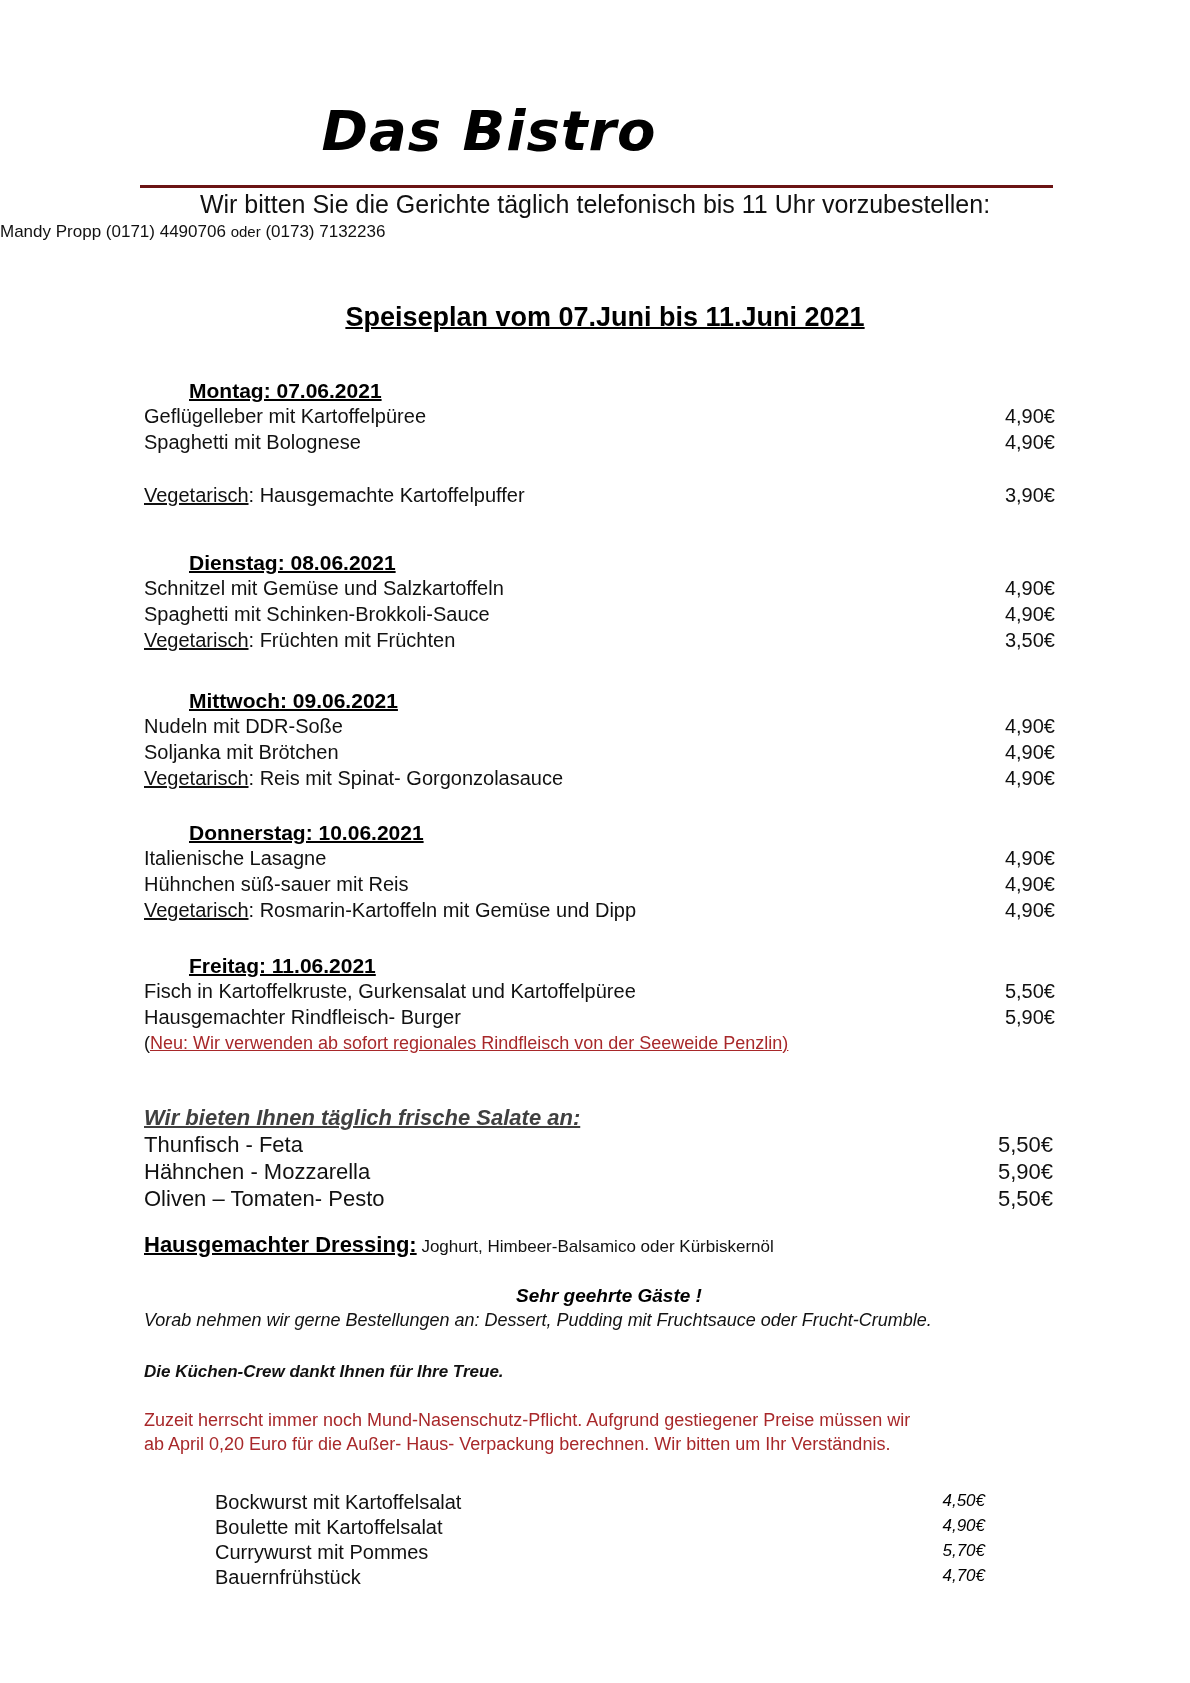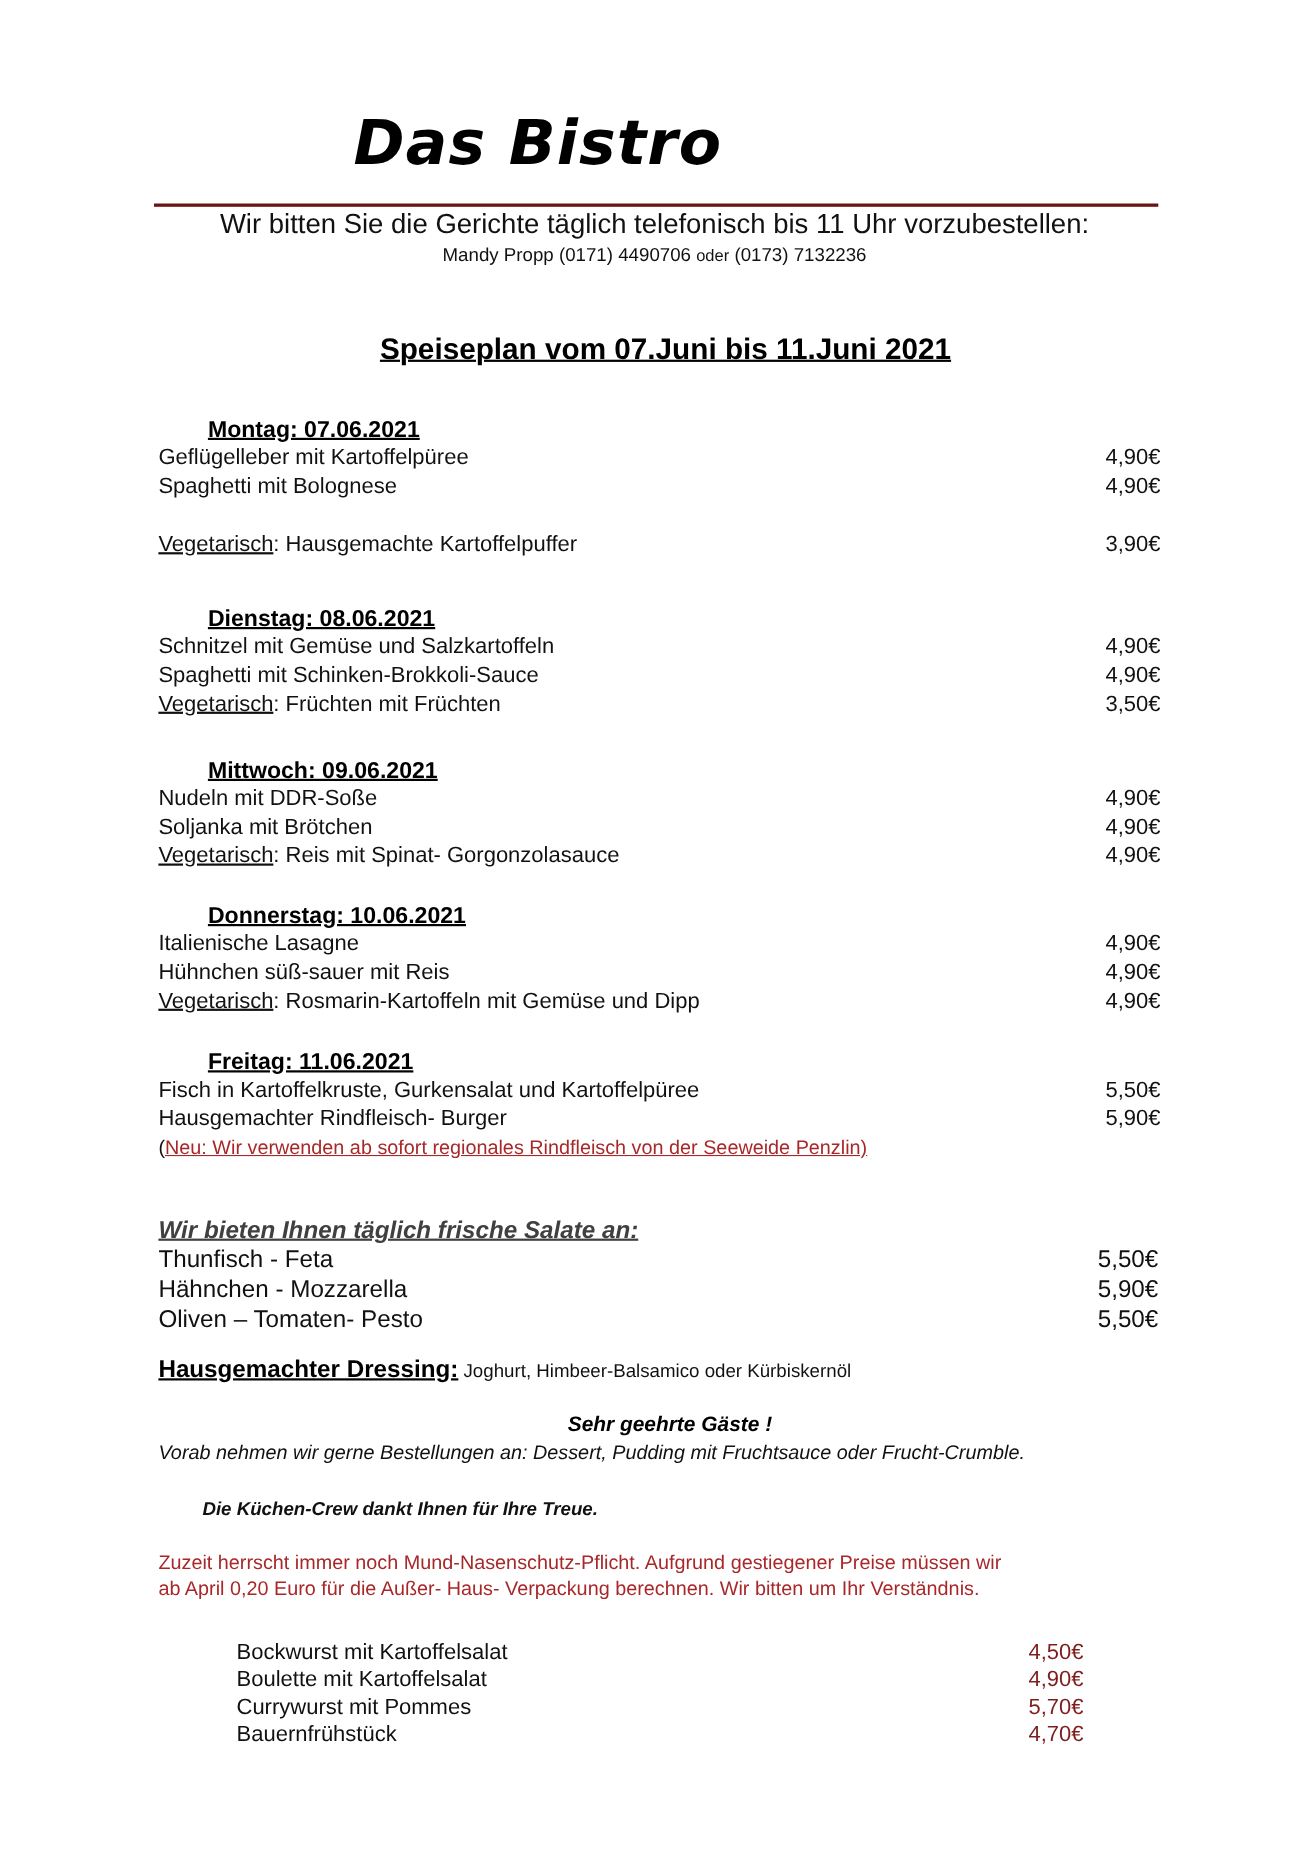--- a/index.html
+++ b/index.html
@@ -4,44 +4,44 @@
 <style>
   html, body { margin: 0; padding: 0; background: #ffffff; }
   body { width: 1190px; height: 1683px; position: relative; overflow: hidden;
          font-family: "Liberation Sans", "DejaVu Sans", sans-serif; color: #111; }
   .abs { position: absolute; white-space: nowrap; }
   .title { left: 0; width: 978px; top: 98px; text-align: center;
            font-size: 56px; font-weight: 900; font-style: italic; letter-spacing: 1px;
            font-family: "DejaVu Sans", "Liberation Sans", sans-serif; color: #000; }
   .rule { left: 140px; top: 185px; width: 913px; height: 3px; background: #6b1414; }
   .intro { left: 0; width: 1190px; top: 190px; text-align: center; font-size: 25px; color: #111; }
-  .contact { left: 0; width: 1190px; top: 222px; text-align: center; font-size: 17px; color: #111; }
+  .contact { left: 0; width: 1190px; top: 222px; font-size: 17px; color: #111; }
   .contact .small { font-size: 15px; }
   .plan-title { left: 0; width: 1210px; top: 302px; text-align: center; font-size: 27px;
                 font-weight: bold; text-decoration: underline; text-decoration-thickness: 2px; color: #000; }
   .day-heading { left: 144px; font-size: 21px; font-weight: bold; text-decoration: underline;
                  text-decoration-thickness: 2px; color: #000; margin-left: 45px; }
   .item { left: 144px; font-size: 20px; color: #111; }
   .price { right: 135px; font-size: 20px; color: #111; text-align: right; }
   .veg-label { text-decoration: underline; margin-top: 32px; }
   .note { left: 144px; font-size: 18px; color: #111; }
   .note .red { color: #a8282a; text-decoration: underline; }
   .salad-heading { left: 144px; font-size: 22px; font-weight: bold; font-style: italic;
                    text-decoration: underline; text-decoration-thickness: 2px; color: #404040; }
   .salad-item { left: 144px; font-size: 22px; color: #111; }
   .salad-price { right: 137px; font-size: 22px; color: #111; }
   .dressing { left: 144px; top: 1232px; font-size: 17px; color: #111; }
   .dressing .dl { font-size: 22px; font-weight: bold; text-decoration: underline; text-decoration-thickness: 2px; color: #000; }
   .greet { left: 0; width: 1218px; top: 1285px; text-align: center; font-size: 19px;
            font-weight: bold; font-style: italic; color: #000; }
   .greet-text { left: 144px; top: 1310px; font-size: 18px; font-style: italic; color: #111; }
-  .thanks { left: 144px; top: 1362px; font-size: 17px; font-weight: bold; font-style: italic; color: #111; margin-left: 40px; }
+  .thanks { left: 144px; top: 1362px; font-size: 17px; font-weight: bold; font-style: italic; color: #111; }
   .warn { left: 144px; font-size: 18px; color: #a8282a; }
   .extra-item { left: 215px; font-size: 20px; color: #111; }
-  .extra-price { right: 205px; font-size: 20px; color: #7f1d1d; }
+  .extra-price { right: 205px; font-size: 17px; color: #000000; font-style: italic; }
 </style>
 </head>
 <body>
 
 <div class="abs title">Das Bistro</div>
 <div class="abs rule"></div>
 <div class="abs intro">Wir bitten Sie die Gerichte täglich telefonisch bis 11 Uhr vorzubestellen:</div>
 <div class="abs contact">
   <span>Mandy Propp  (0171) 4490706</span>
   <span class="small">oder</span>

